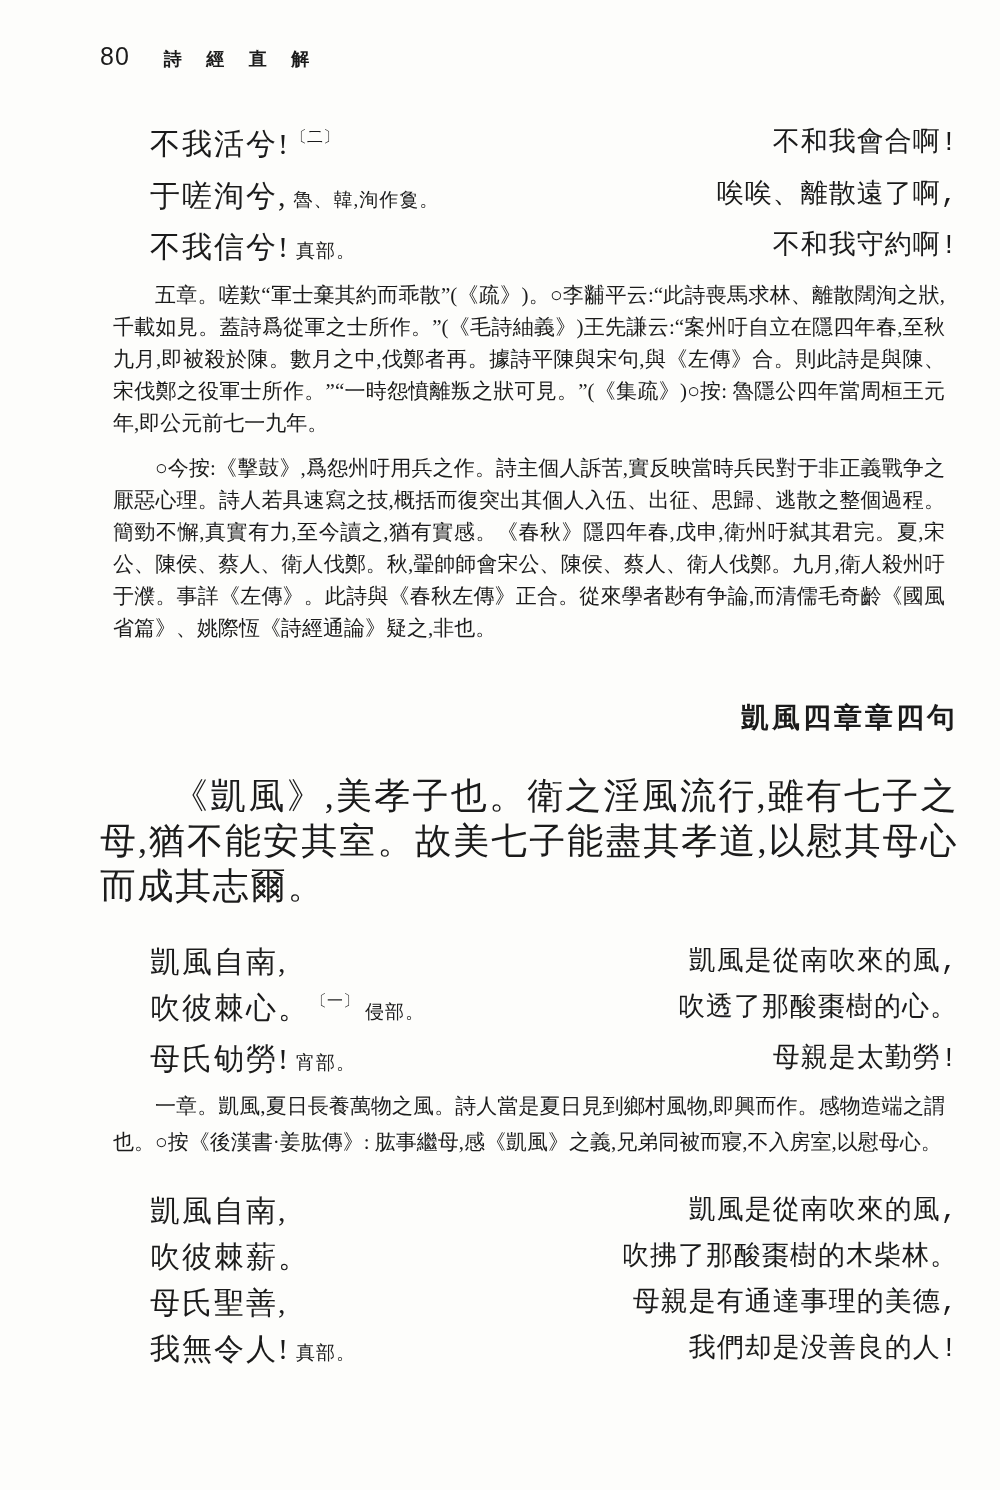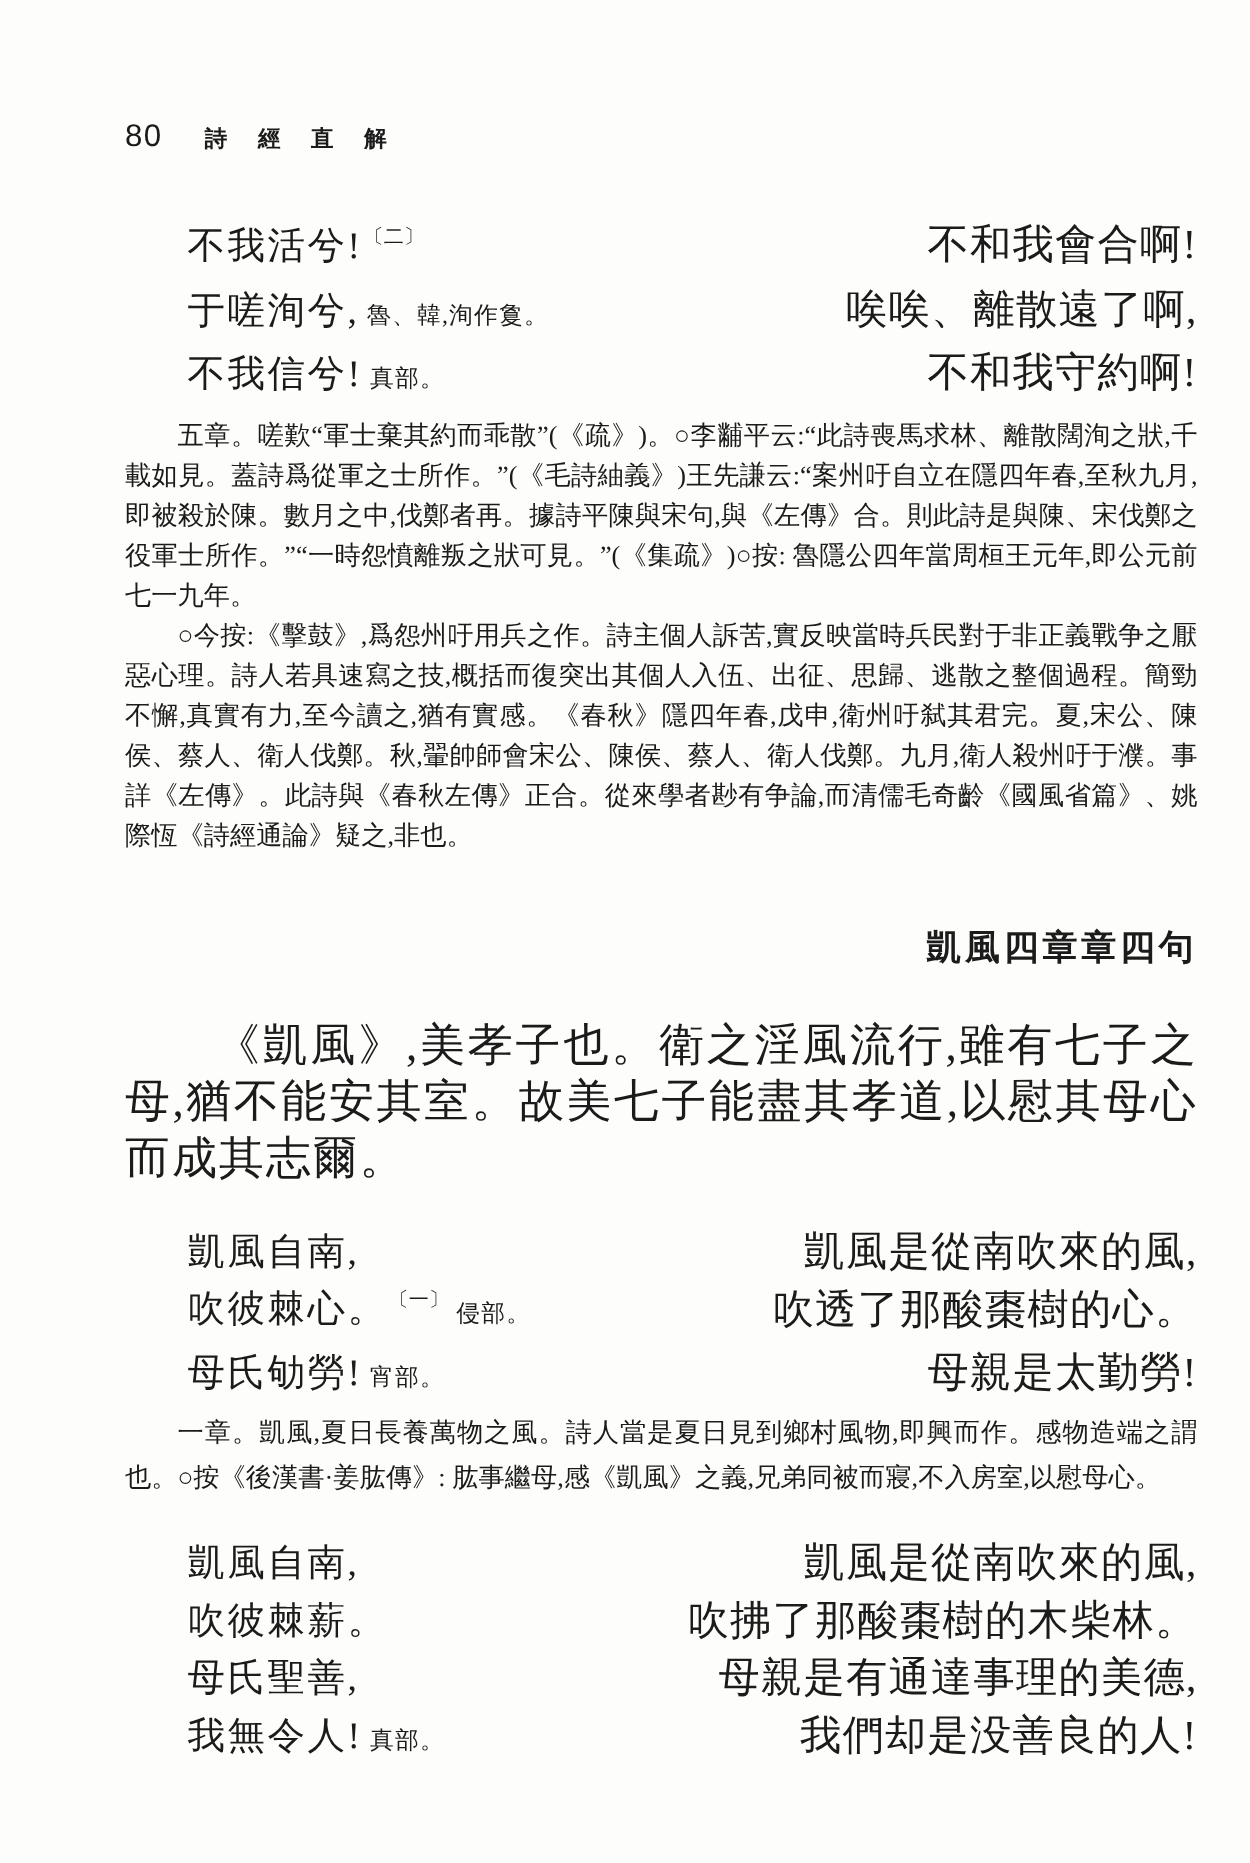--- a/index.html
+++ b/index.html
@@ -6,21 +6,21 @@
   body {
     width: 1000px; height: 1490px;
     background: #fdfdfb;
     color: #1b1b1b;
     font-family: "Liberation Serif", "DejaVu Serif", serif;
     overflow: hidden;
   }
   .page {
     box-sizing: border-box;
     width: 1000px; height: 1490px;
-    padding: 95px 42px 0 100px;
+    padding: 42px 42px 0 100px;
   }
   
   .running-head {
     display: flex; align-items: baseline;
     height: 30px;
   }
   .page-number {
     font-family: "Liberation Sans", "DejaVu Sans", sans-serif;
     font-size: 25px; letter-spacing: 1px;
   }
@@ -39,25 +39,25 @@
   .fn-sup {
     font-size: 16px; letter-spacing: 0;
     position: relative; top: -12px; margin-left: 1px;
   }
   .rhyme-note {
     font-size: 19px; letter-spacing: 1px; margin-left: 6px;
   }
   .fn-sup:empty, .rhyme-note:empty { display: none; }
   .verse-trans {
     margin-left: auto;
-    font-size: 33px; letter-spacing: 1px;
+    font-size: 27px; letter-spacing: 1px; font-family: Liberation Mono, monospace;
   }
   
   .commentary {
-    margin: 0;
+    margin: 13px;
     font-size: 21px; line-height: 32px;
     text-align: justify; text-indent: 2em;
     letter-spacing: 0;
   }
   .commentary.first { margin-top: 5px; }
   
   .section-title {
     margin: 56px 0 0 0;
     text-align: right;
     font-family: "Liberation Sans", "DejaVu Sans", sans-serif;

